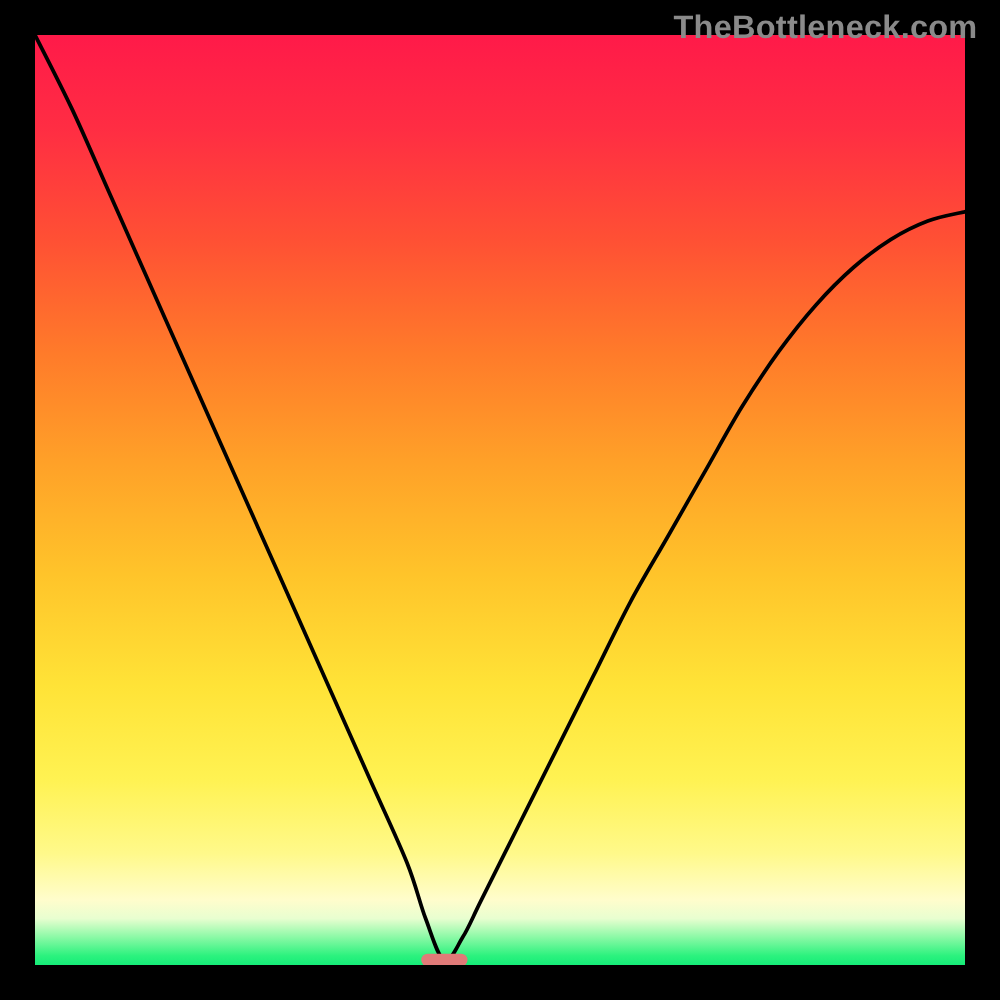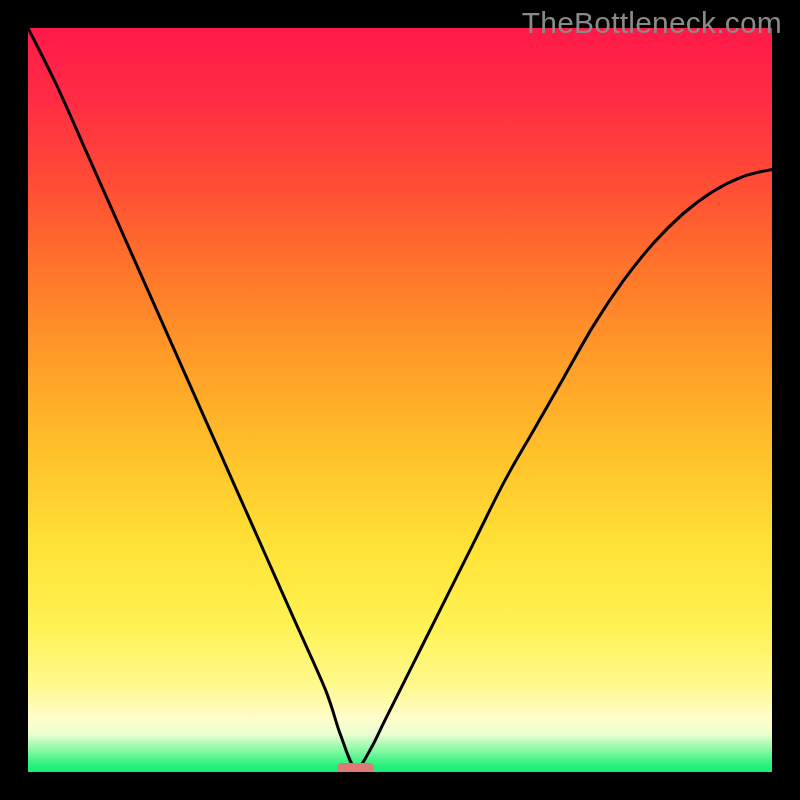--- a/index.html
+++ b/index.html
@@ -14,22 +14,22 @@
     position: relative;
     width: 800px;
     height: 800px;
     background: #000;
   }
   .watermark {
     position: absolute;
     top: 6px;
     right: 18px;
     font-family: Arial, Helvetica, sans-serif;
-    font-size: 30px;
-    font-weight: 400;
+    font-size: 26px;
+    font-weight: 700;
     color: #8a8a8a;
     letter-spacing: 0.2px;
     z-index: 5;
   }
   .plot-area {
     position: absolute;
     left: 28px;
     top: 28px;
     width: 744px;
     height: 744px;

